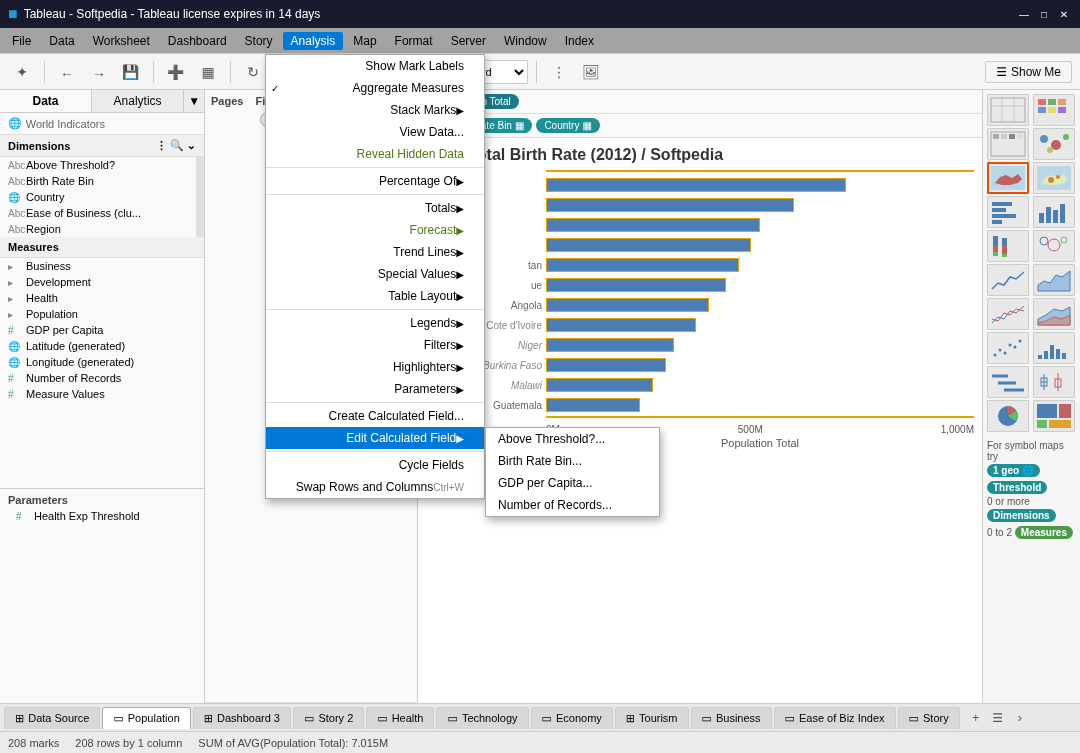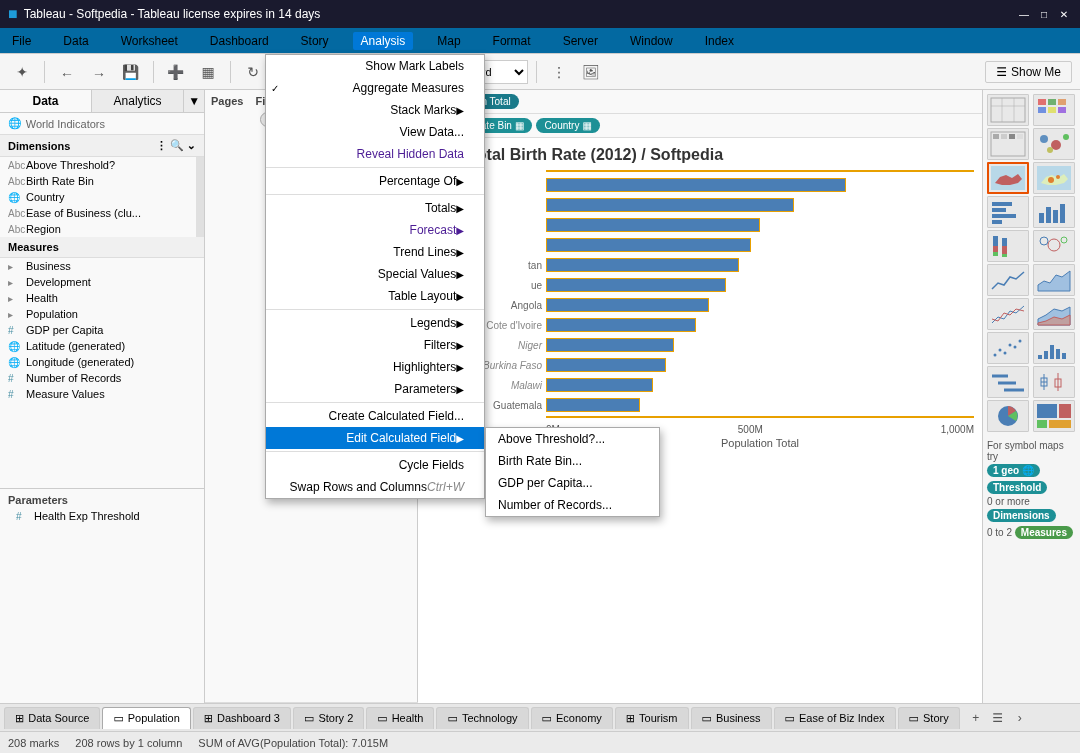--- a/index.html
+++ b/index.html
@@ -13,27 +13,27 @@
       display: flex;
       align-items: center;
       padding: 0 8px;
       font-size: 12px;
     }
     #titlebar .win-controls { display: flex; gap: 4px; }
     #titlebar .win-btn { width: 16px; height: 16px; display: flex; align-items: center; justify-content: center; cursor: pointer; font-size: 10px; color: white; }
 
     
     #menubar {
-      background: #0369a1;
+      background: #a3a3a3;
       border-bottom: 1px solid #ccc;
       height: 26px;
       display: flex;
       align-items: center;
       padding: 0 4px;
-      gap: 16px;
+      gap: 2px;
     }
     .menu-item {
       padding: 2px 8px;
       cursor: pointer;
       font-size: 12px;
       border-radius: 2px;
     }
     .menu-item.active { background: #0078d7; color: white; }
 
     
@@ -292,22 +292,22 @@
       padding: 4px 20px;
       cursor: pointer;
       display: flex;
       align-items: center;
       justify-content: flex-end;
       position: relative;
     }
     .menu-entry.active-menu { background: #0078d7; color: white; }
     .menu-entry .checkmark { position: absolute; left: 5px; font-size: 10px; }
     .menu-entry .arrow { font-size: 10px; }
-    .menu-entry .shortcut { font-size: 12px; color: #888; font-style: italic; }
-    .menu-entry.disabled { color: #4c1d95; cursor: default; }
+    .menu-entry .shortcut { font-size: 10px; color: #888; }
+    .menu-entry.disabled { color: #4d7c0f; cursor: default; }
 
     
     #edit-calc-submenu {
       position: absolute;
       top: 54px;
       left: 484px;
       width: 175px;
       background: white;
       border: 1px solid #aaa;
       box-shadow: 2px 4px 8px rgba(0,0,0,0.3);

